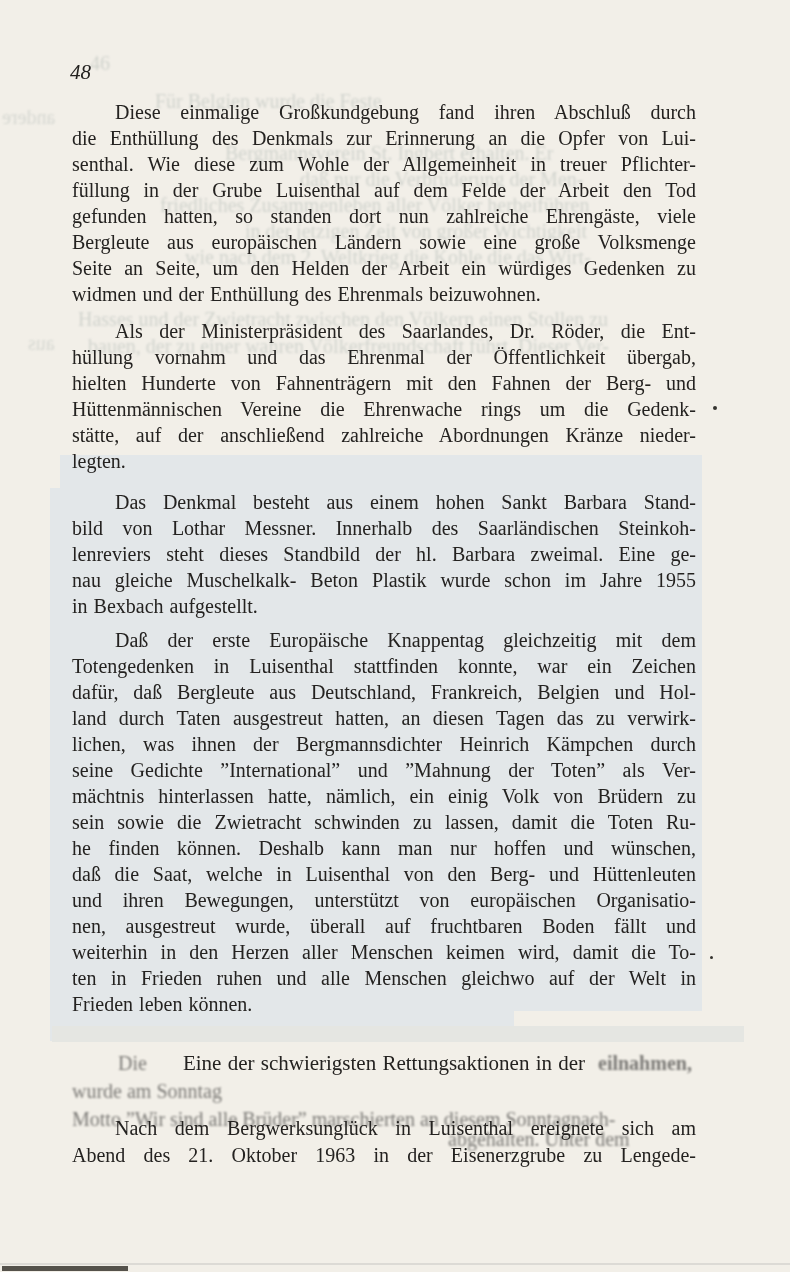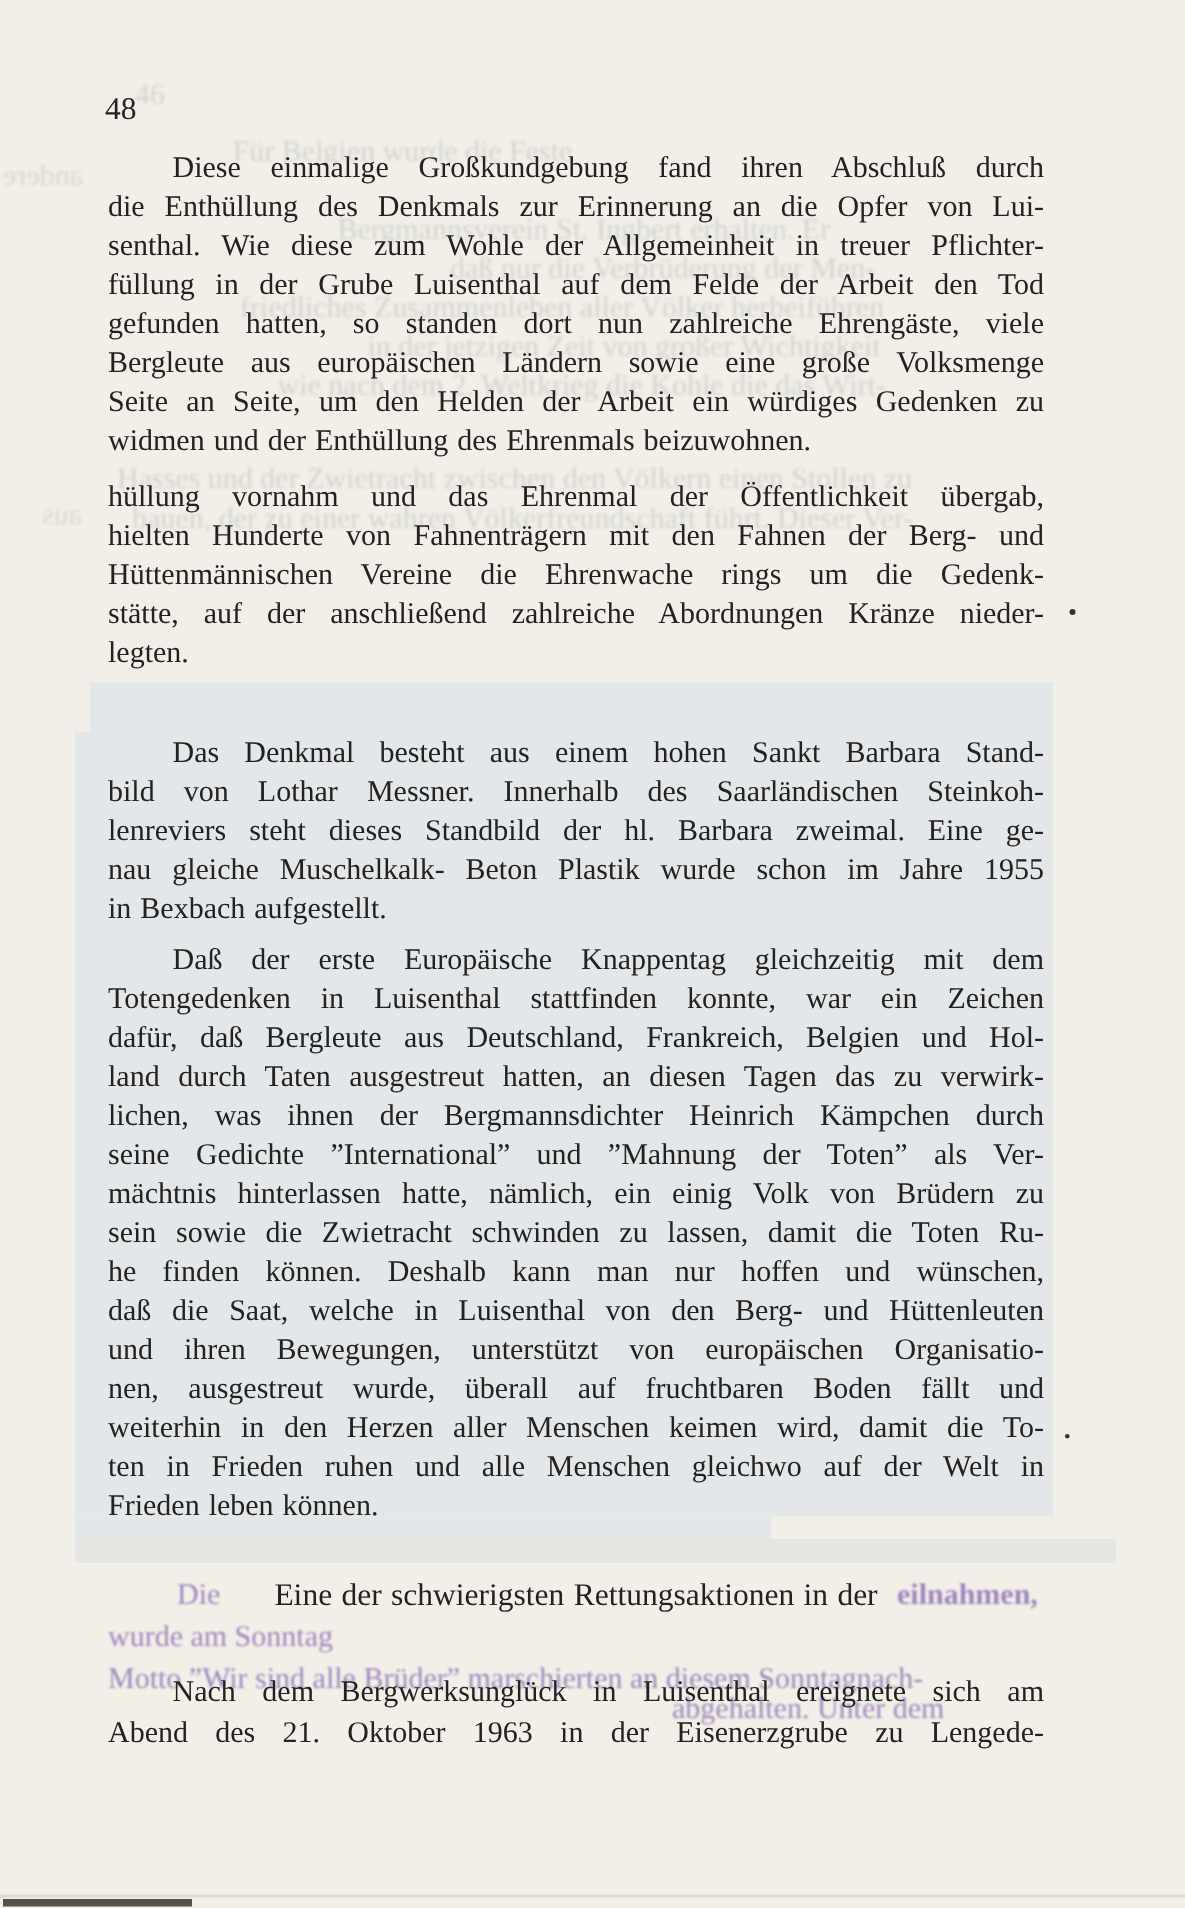--- a/index.html
+++ b/index.html
@@ -19,21 +19,21 @@
   }
   
   .tint{position:absolute;background:var(--tint);z-index:0}
   .tintA1{left:60px;top:455px;width:642px;height:35px}
   .tintA {left:50px;top:488px;width:652px;height:523px}
   .tintB {left:50px;top:1011px;width:464px;height:30px}
   .tintC {left:52px;top:1026px;width:692px;height:16px;background:var(--tint2)}
   
   .pagenum{
     position:absolute;left:70px;top:60px;
-    font-size:21px;z-index:3;
+    font-size:21px;z-index:3;font-style:italic;
   }
   
   .section{position:absolute;left:72px;width:624px;z-index:3}
   .s0{top:99px}
   .s1{top:318px}
   .s2{top:489px}
   .s3{top:627px}
   .s4{top:1049px}
   .s5{top:1115px}
   .tline{
@@ -49,21 +49,21 @@
   }
   .s5 .tline{line-height:27px}
   
   .ghost{
     position:absolute;z-index:1;
     font-size:20px;color:var(--ghost);
     opacity:.45;filter:blur(1px);
     white-space:nowrap;
   }
   .ghost.mirror{transform:scaleX(-1);opacity:.38;filter:blur(1.2px)}
-  .ghost.light{opacity:.5;filter:blur(.8px);color:#4c1d95}
+  .ghost.light{opacity:.5;filter:blur(.8px);color:#000000}
   
   .dot{position:absolute;z-index:3;background:#35332f;border-radius:50%}
   
   .edge-line{position:absolute;left:0;top:1263px;width:790px;height:2px;background:#dcdad5;z-index:2}
   .edge-dark{position:absolute;left:2px;top:1266px;width:126px;height:5px;background:#55524b;z-index:2}
 </style>
 </head>
 <body>
 
 <main>
@@ -78,20 +78,21 @@
       <div class="tline first">Diese einmalige Großkundgebung fand ihren Abschluß durch</div>
       <div class="tline">die Enthüllung des Denkmals zur Erinnerung an die Opfer von Lui-</div>
       <div class="tline">senthal. Wie diese zum Wohle der Allgemeinheit in treuer Pflichter-</div>
       <div class="tline">füllung in der Grube Luisenthal auf dem Felde der Arbeit  den Tod</div>
       <div class="tline">gefunden hatten, so standen dort nun zahlreiche Ehrengäste, viele</div>
       <div class="tline">Bergleute aus europäischen Ländern sowie eine große Volksmenge</div>
       <div class="tline">Seite an Seite, um den Helden der Arbeit ein würdiges Gedenken zu</div>
       <div class="tline end">widmen und der Enthüllung des Ehrenmals beizuwohnen.</div>
     </section>
   <section class="section s1">
+      <div class="tline first">Als der Ministerpräsident des Saarlandes, Dr. Röder, die Ent-</div>
       <div class="tline">hüllung vornahm und das Ehrenmal der Öffentlichkeit übergab,</div>
       <div class="tline">hielten Hunderte von Fahnenträgern mit den Fahnen der Berg- und</div>
       <div class="tline">Hüttenmännischen Vereine die Ehrenwache rings um die Gedenk-</div>
       <div class="tline">stätte, auf der anschließend zahlreiche Abordnungen Kränze nieder-</div>
       <div class="tline end">legten.</div>
     </section>
   <section class="section s2">
       <div class="tline first">Das Denkmal besteht aus einem hohen Sankt Barbara Stand-</div>
       <div class="tline">bild von Lothar Messner. Innerhalb des Saarländischen Steinkoh-</div>
       <div class="tline">lenreviers steht dieses Standbild der hl. Barbara zweimal. Eine ge-</div>

